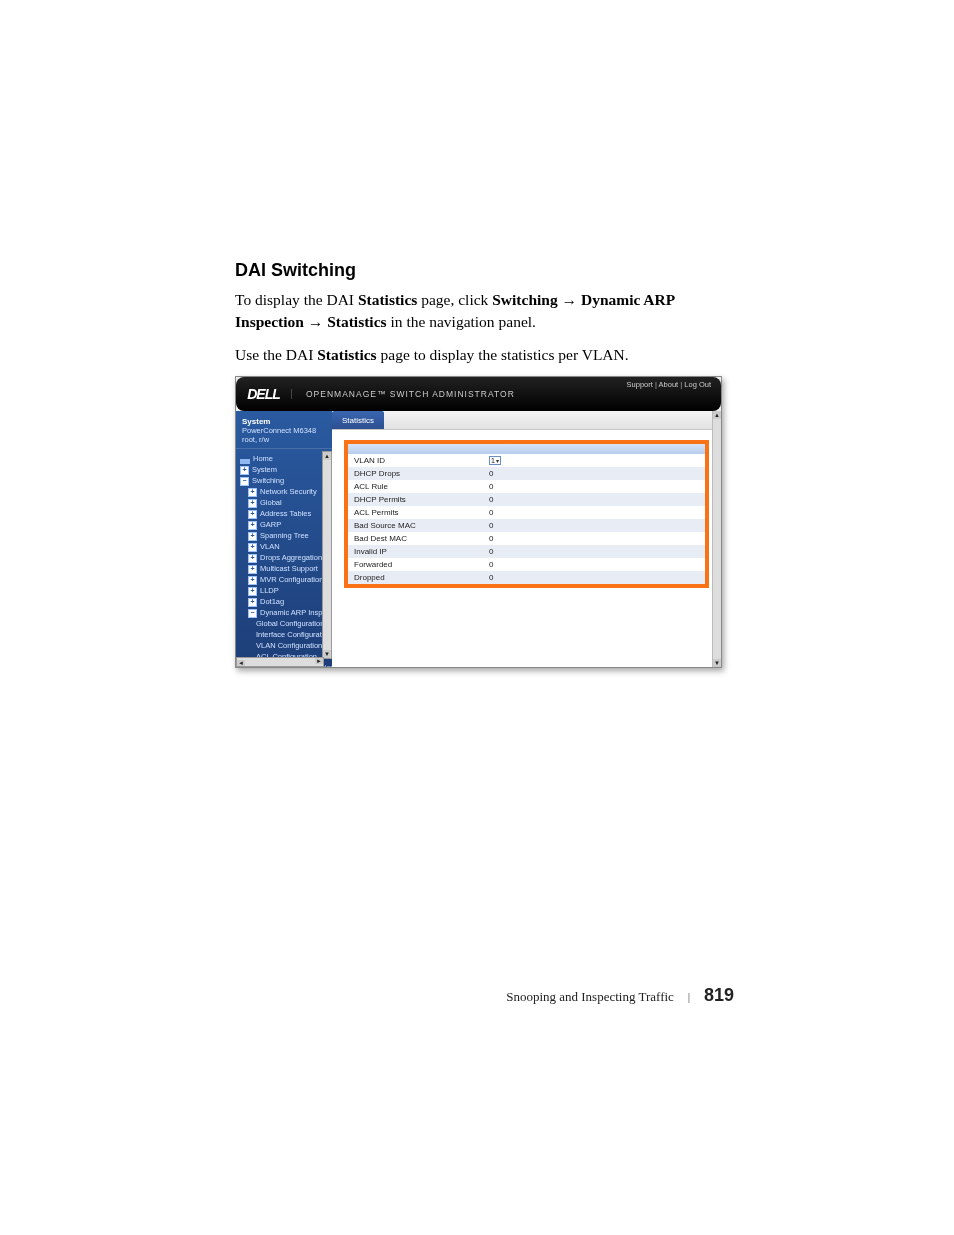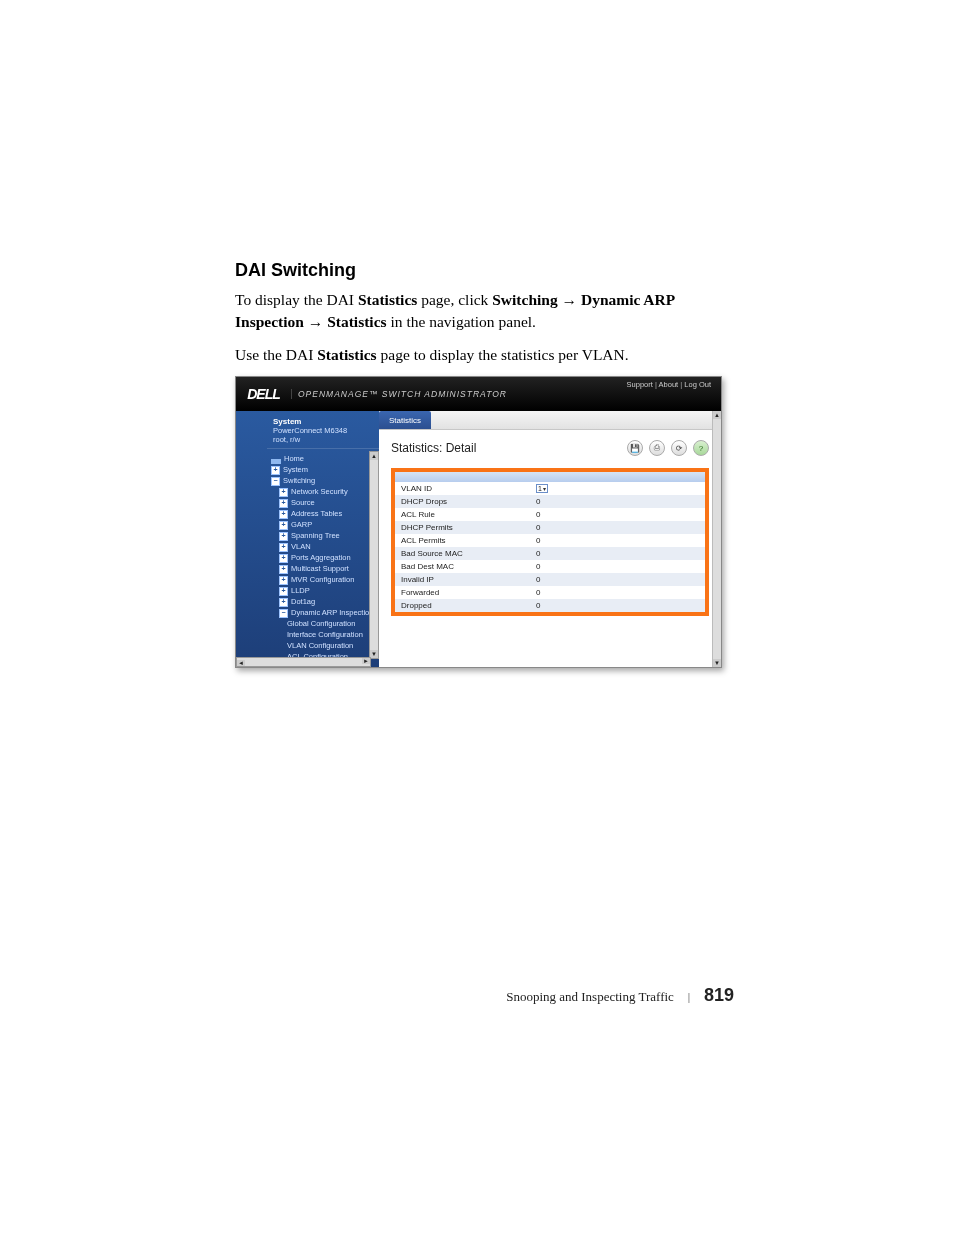--- a/index.html
+++ b/index.html
@@ -50,56 +50,55 @@
     color: #ddd;
     position: relative;
     background: #eee;
     overflow: hidden;
   }
   .shot-header {
     height: 34px;
     background: linear-gradient(#222, #000);
     display: flex;
     align-items: center;
+    border-radius: 8px;
   }
   .dell-logo {
     width: 55px;
     text-align: center;
     font-weight: bold;
     font-style: italic;
     font-size: 14px;
     letter-spacing: -1px;
     color: #fff;
   }
   .header-title {
     border-left: 1px solid #444;
-    padding-left: 6px;
+    padding-left: 14px;
     font-size: 8.5px;
     letter-spacing: 1px;
     color: #ccc;
-    font-style: italic;
   }
   .header-links {
     position: absolute;
     right: 10px;
     top: 3px;
     font-size: 7.5px;
     color: #ccc;
   }
   .header-links span { color:#aaa; }
 
   .shot-body { display:flex; height: calc(100% - 34px);}
   .sidebar {
-    width: 112px;
+    width: 96px;
     background: linear-gradient(#2a5aa0, #1d3e78);
     color: #cfe0ff;
     font-size: 7.5px;
     overflow: hidden;
     position: relative;
-    padding-left: 31px;
   }
   .sidebar-top {
     padding: 6px 6px 4px 6px;
     border-bottom: 1px solid rgba(255,255,255,.15);
   }
   .sidebar-top .system-label { font-weight: bold; color: #fff; font-size:8px;}
   .sidebar-scroll {
     position:absolute;
     top:40px; bottom:8px; right:0; width:8px;
     background:#ddd;
@@ -219,41 +218,41 @@
           <div class="tree-item">
               <span class="expander">−</span>
               <span>Switching</span>
             </div>
           <div class="tree-item indent1">
               <span class="expander">+</span>
               <span>Network Security</span>
             </div>
           <div class="tree-item indent1">
               <span class="expander">+</span>
-              <span>Source</span>
+              <span>Global</span>
             </div>
           <div class="tree-item indent1">
               <span class="expander">+</span>
               <span>Address Tables</span>
             </div>
           <div class="tree-item indent1">
               <span class="expander">+</span>
               <span>GARP</span>
             </div>
           <div class="tree-item indent1">
               <span class="expander">+</span>
               <span>Spanning Tree</span>
             </div>
           <div class="tree-item indent1">
               <span class="expander">+</span>
               <span>VLAN</span>
             </div>
           <div class="tree-item indent1">
               <span class="expander">+</span>
-              <span>Ports Aggregation</span>
+              <span>Drops Aggregation</span>
             </div>
           <div class="tree-item indent1">
               <span class="expander">+</span>
               <span>Multicast Support</span>
             </div>
           <div class="tree-item indent1">
               <span class="expander">+</span>
               <span>MVR Configuration</span>
             </div>
           <div class="tree-item indent1">
@@ -290,29 +289,20 @@
             <div class="down">▼</div>
           </div>
         <div class="sidebar-scroll-h"><span class="l">◄</span><span class="r">►</span></div>
       </div>
 
       <div class="main">
         <div class="tab-bar">
           <div class="tab">Statistics</div>
         </div>
         <div class="panel">
-          <div class="panel-title-row">
-            <div class="panel-title">Statistics: Detail</div>
-            <div class="icon-row">
-              <div class="round-icon blue">💾</div>
-              <div class="round-icon">⎙</div>
-              <div class="round-icon">⟳</div>
-              <div class="round-icon green">?</div>
-            </div>
-          </div>
           <div class="stats-box">
             <div class="hdr"></div>
             <div id="stats-rows">
                 <div class="stats-row">
                   <div class="k">VLAN ID</div>
                   <div class="v"><span class="vlan-select">
                       <span>1</span>
                       <span class="car">▾</span>
                     </span></div>
                 </div>

